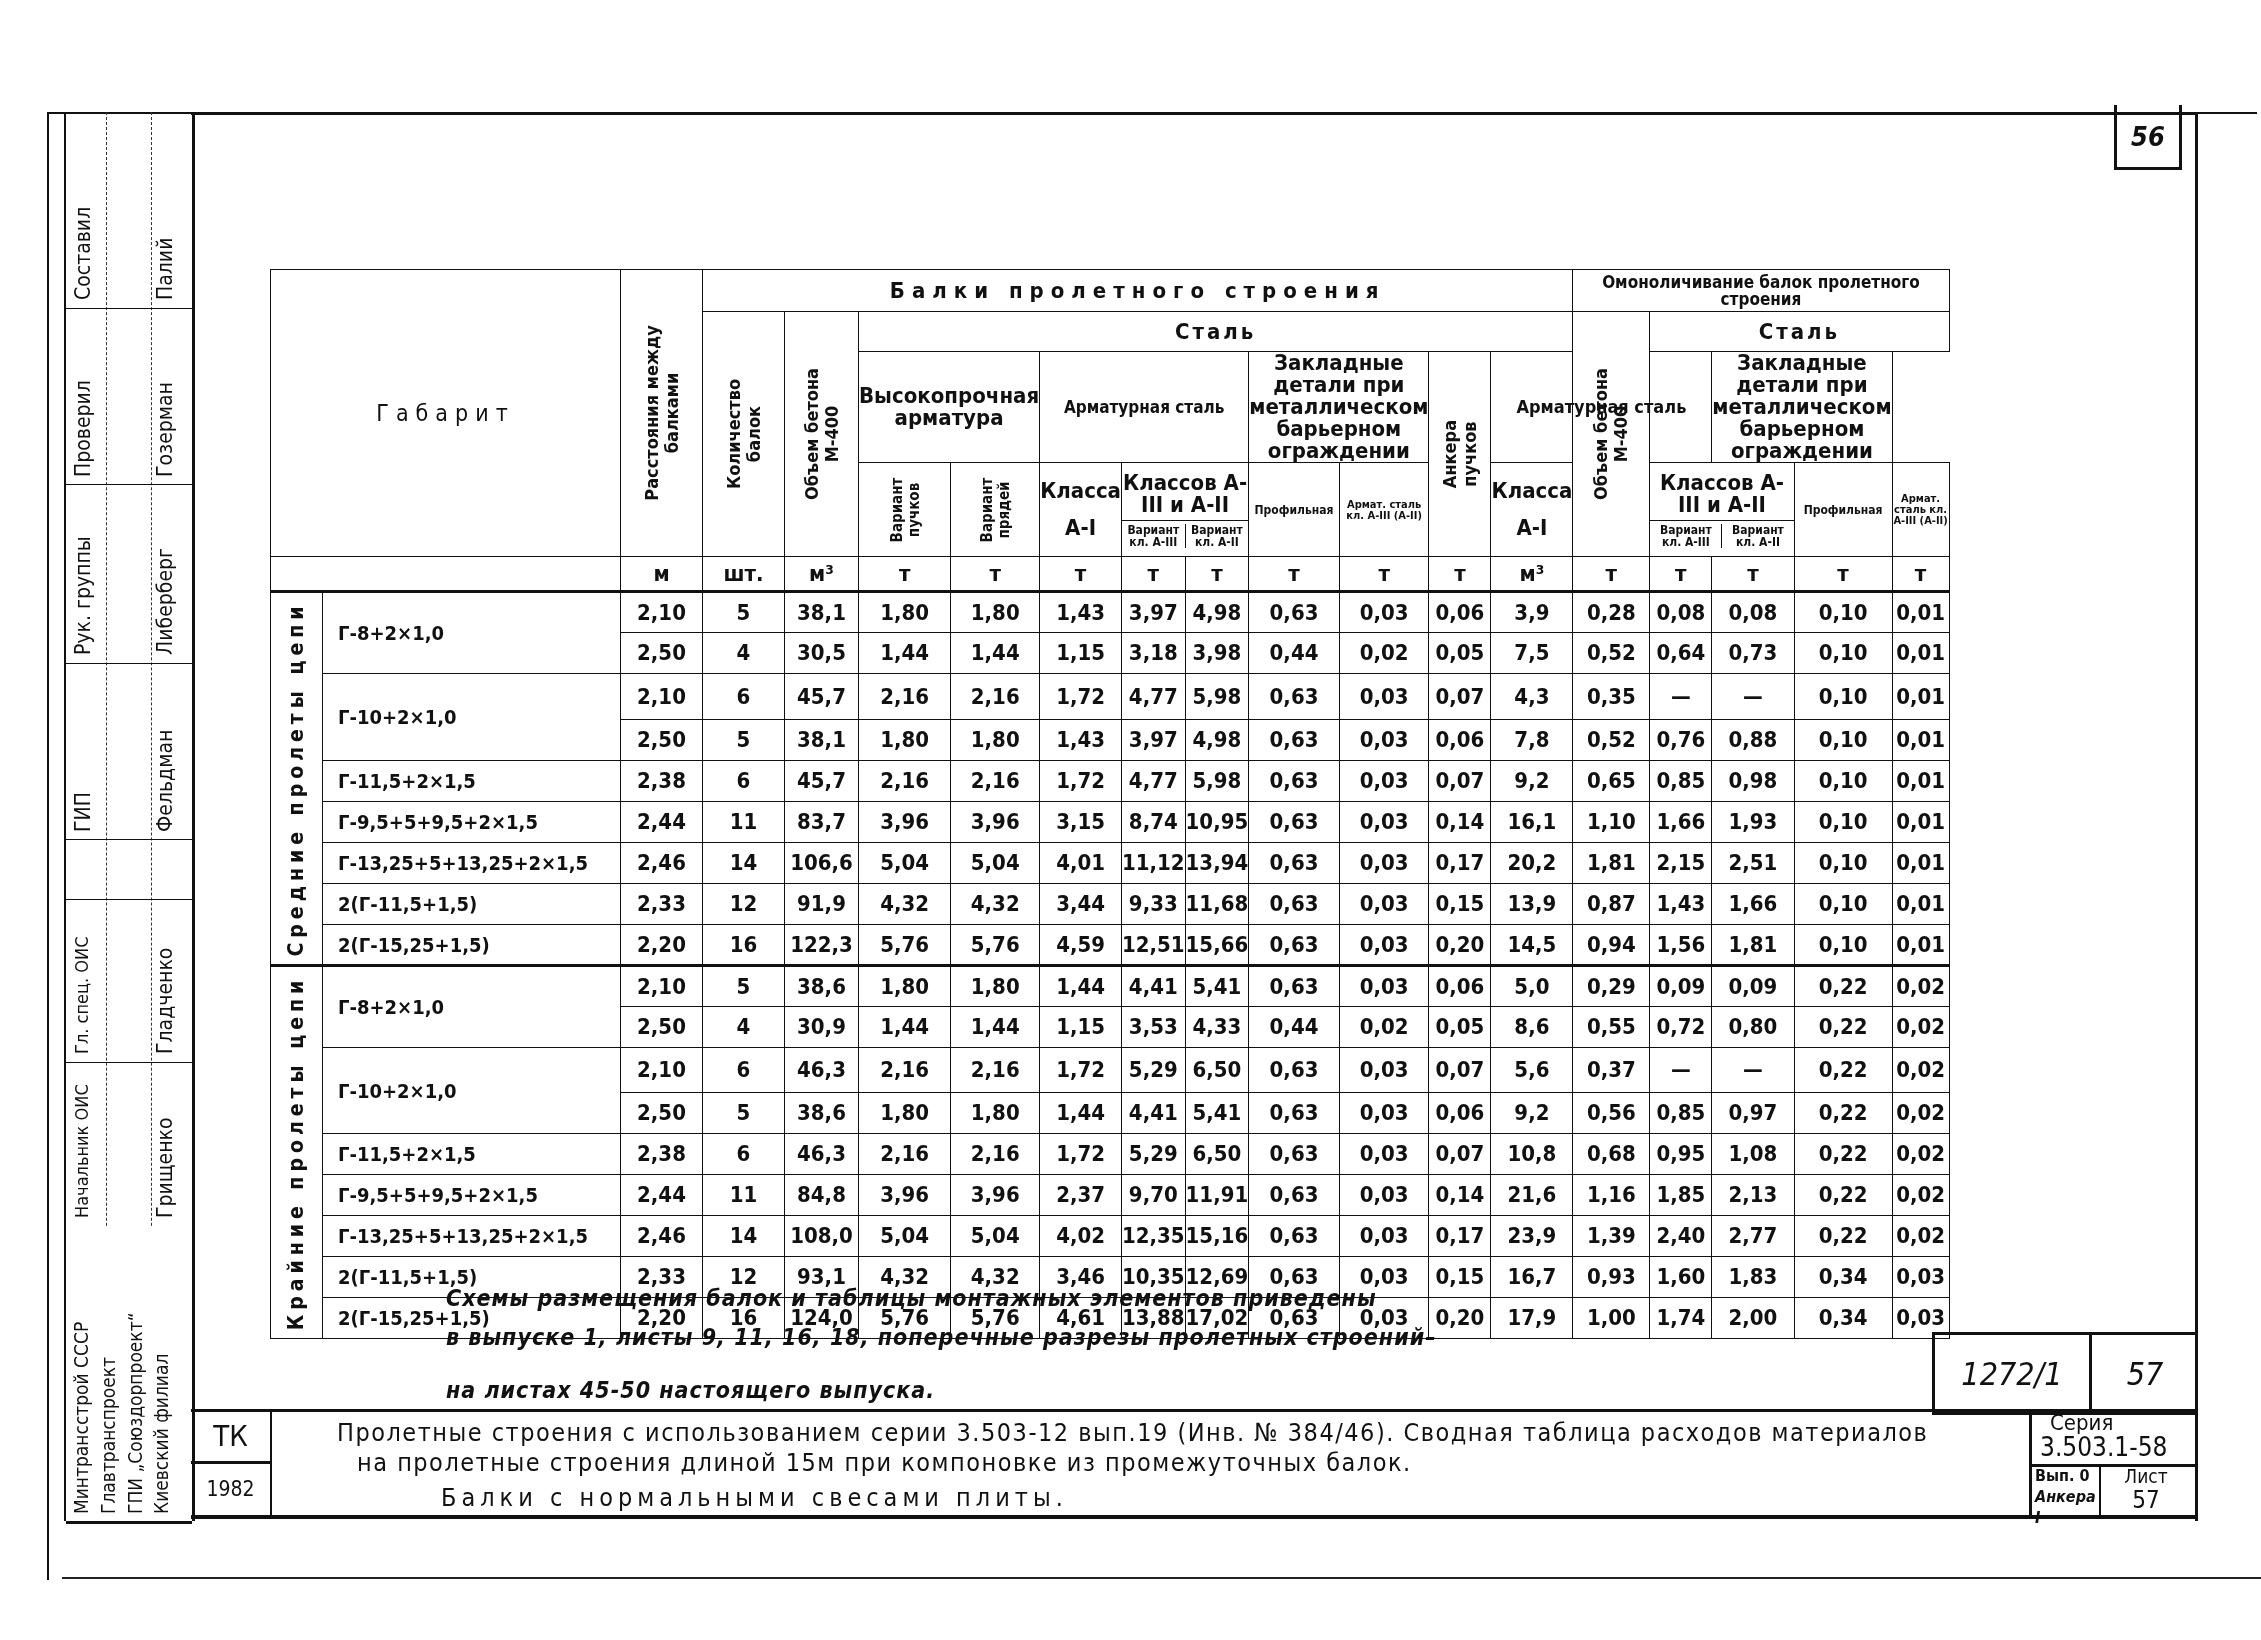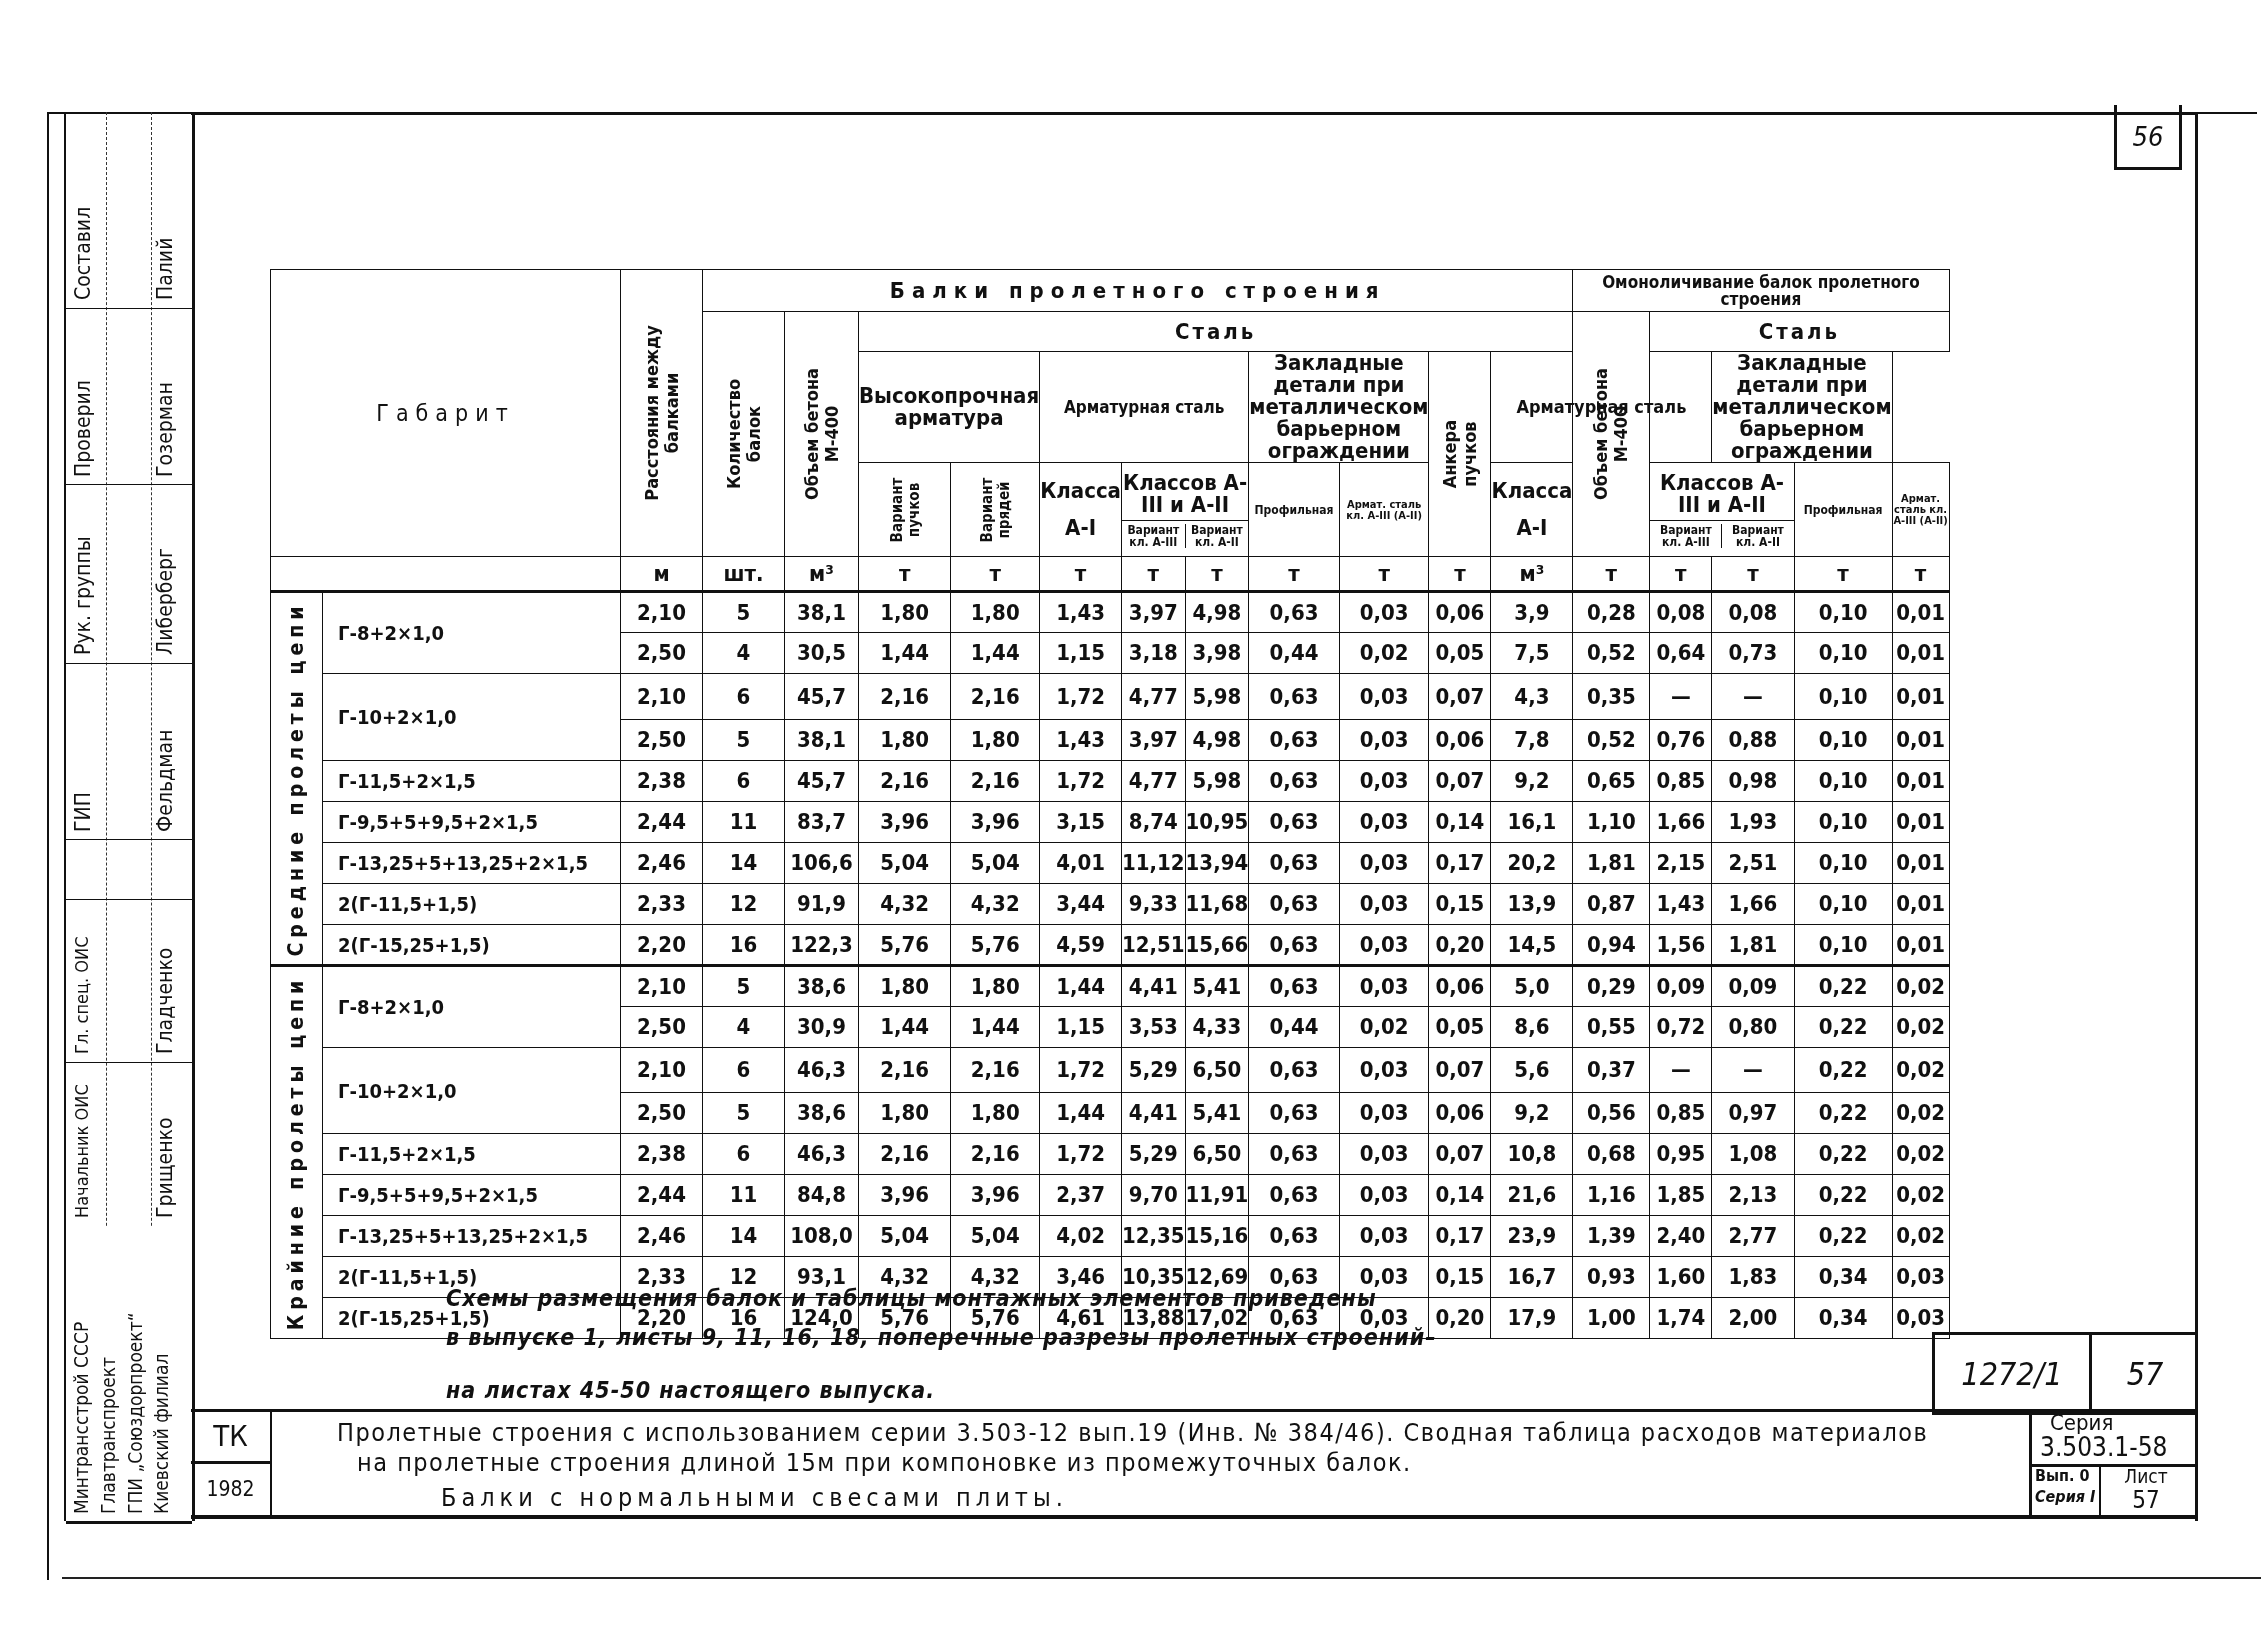--- a/index.html
+++ b/index.html
@@ -8,21 +8,21 @@
   .abs { position:absolute; }
   
   .outer-top { left:47px; top:112px; width:2210px; height:2px; background:#111; }
   .outer-left { left:47px; top:112px; width:2px; height:1468px; background:#111; }
   .outer-bottom { left:62px; top:1577px; width:2202px; height:2px; background:#222; }
   .inner-top { left:191px; top:112px; width:2004px; height:3px; background:#111; }
   .frame-v { left:2195px; top:112px; width:3px; height:1409px; background:#111; }
 
   
   .pagebox { left:2114px; top:105px; width:62px; height:62px; border:3px solid #111; border-top:none;
-             display:flex; align-items:center; justify-content:center; font-weight:normal; font-size:27px; font-style:italic; }
+             display:flex; align-items:center; justify-content:center; font-weight:bold; font-size:27px; font-style:italic; }
 
   
   .stamp { left:64px; top:112px; width:126px; height:1409px; border-left:2px solid #111; border-right:3px solid #111; }
   .stamp-cell { position:absolute; left:0; width:126px; border-bottom:1.5px solid #111; }
   .vt { position:absolute; transform-origin:left top; transform:rotate(-90deg); white-space:nowrap; font-size:21px; }
   .stamp-col { position:absolute; top:0; bottom:0; border-right:1px dashed #333; }
 
   
   table.main { position:absolute; left:270px; top:269px; border-collapse:collapse; table-layout:fixed; }
   table.main td { border:1.5px solid #111; text-align:center; vertical-align:middle; padding:0; font-weight:bold; font-size:22px; line-height:1; overflow:hidden; }
@@ -616,19 +616,19 @@
 <div class="abs tb-year">1982</div>
 <div class="abs tb-title" style="top:1418px;">Пролетные строения с использованием серии 3.503-12 вып.19 (Инв. № 384/46). Сводная таблица расходов материалов</div>
 <div class="abs tb-title" style="top:1448px;left:357px;">на пролетные строения длиной 15м при компоновке из промежуточных балок.</div>
 <div class="abs tb-title" style="top:1483px;left:441px;letter-spacing:5px;">Балки с нормальными свесами плиты.</div>
 <div class="abs tb-series">
   <div style="padding-left:10px">Серия</div>
   <div style="font-size:26px">3.503.1-58</div>
 </div>
 <div class="abs tb-vyp">
   <div>Вып. 0</div>
-  <div style="font-style:italic">Серия I</div>
+  <div style="font-style:italic">Анкера I</div>
 </div>
 <div class="abs tb-list">
   <div>Лист</div>
   <div style="font-size:24px">57</div>
 </div>
 
 
 </body></html>

